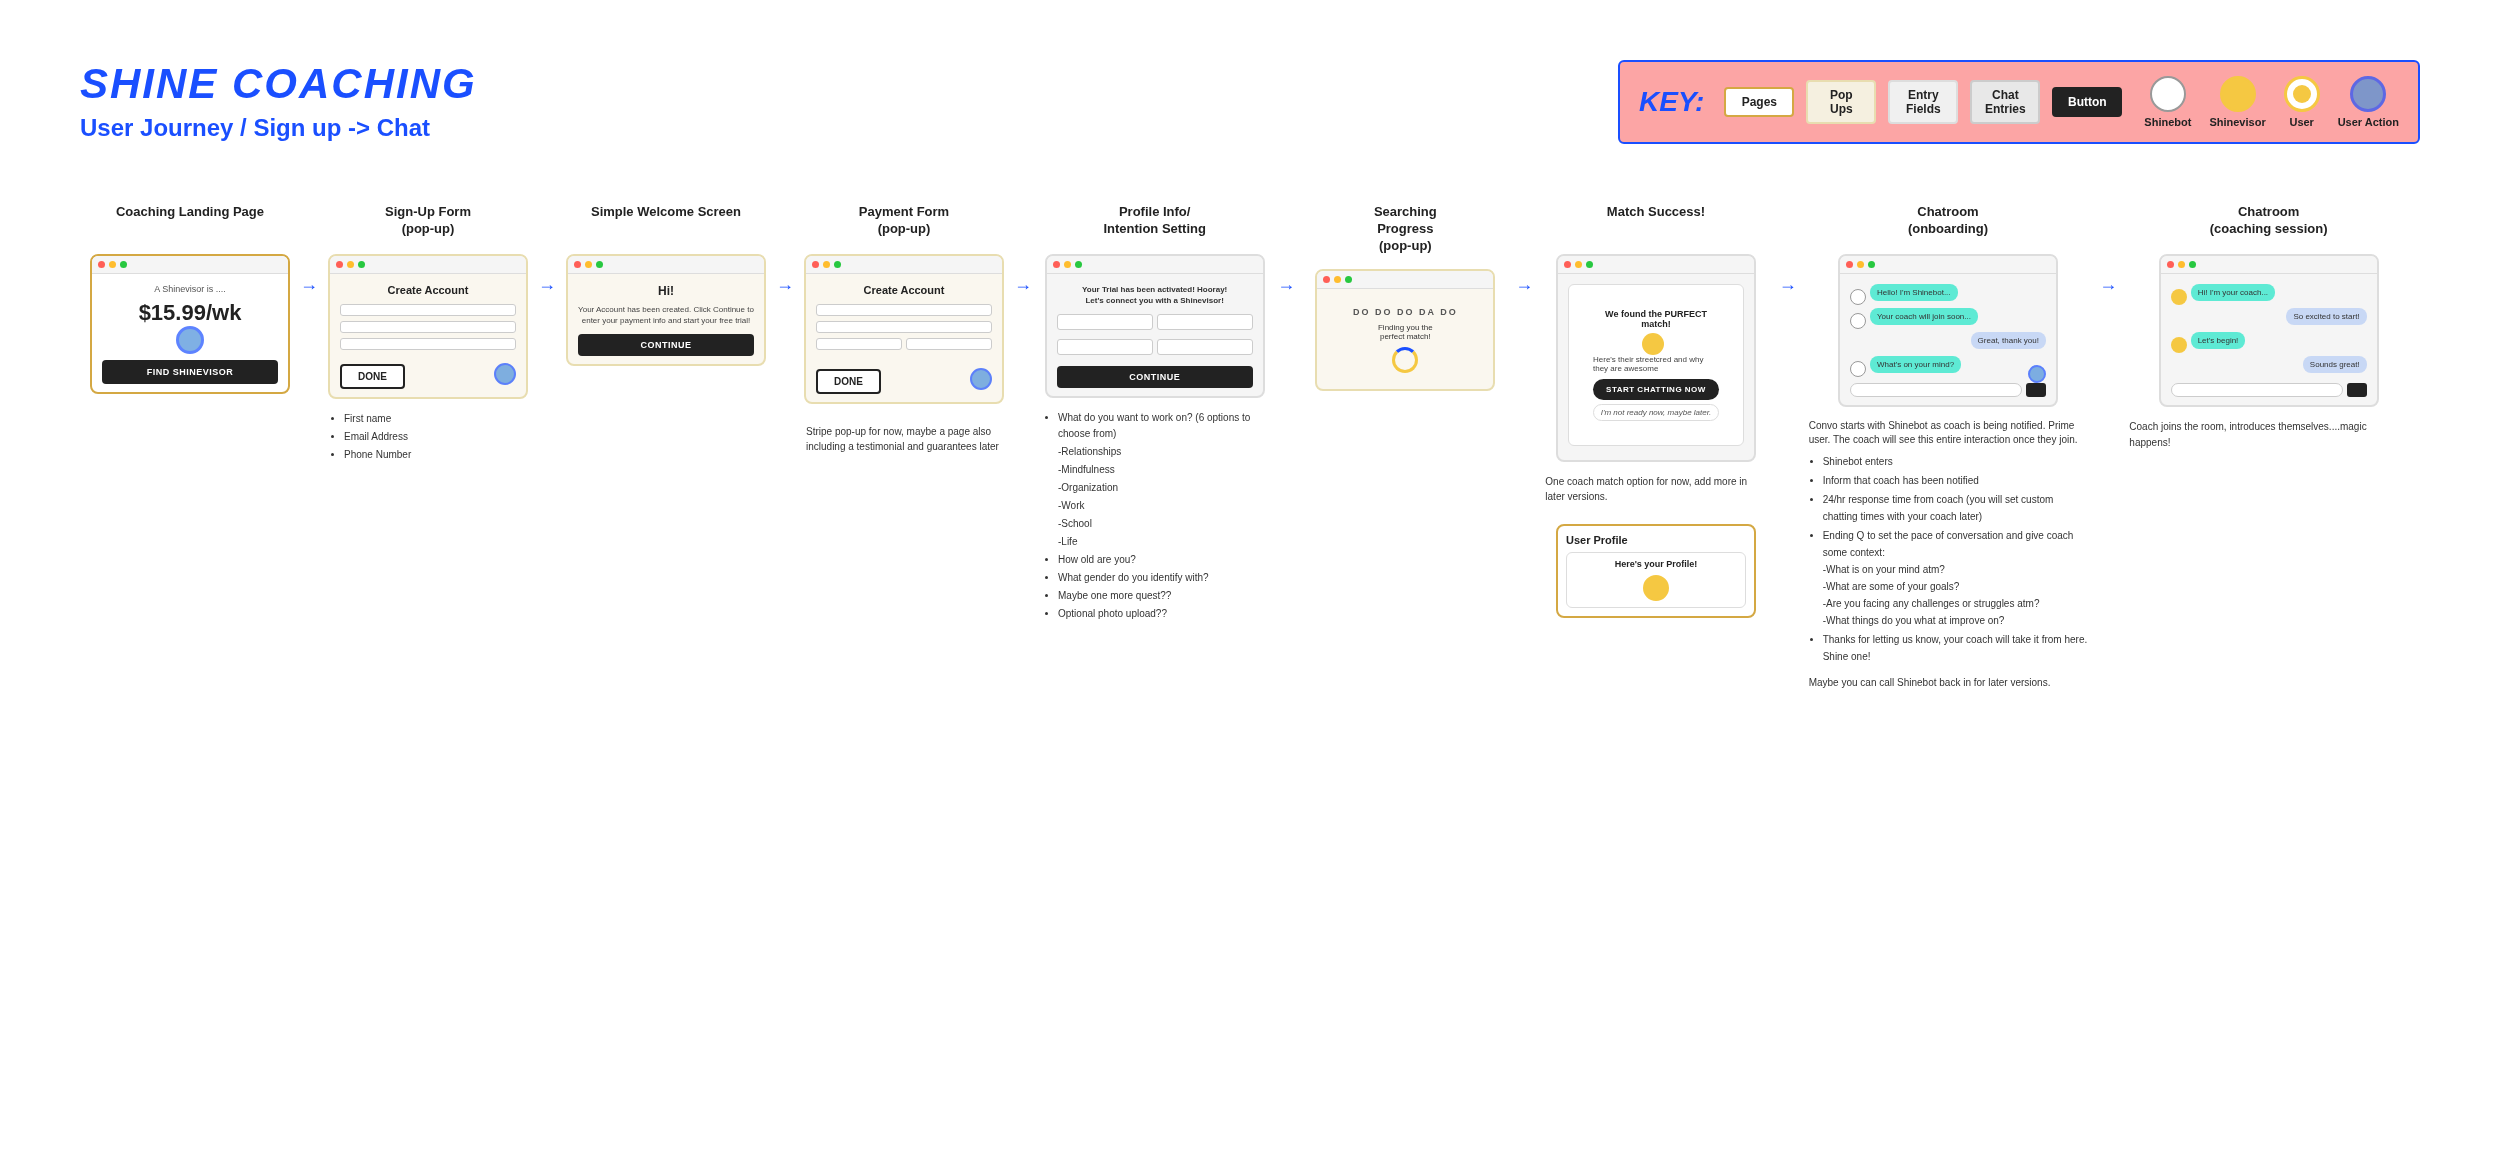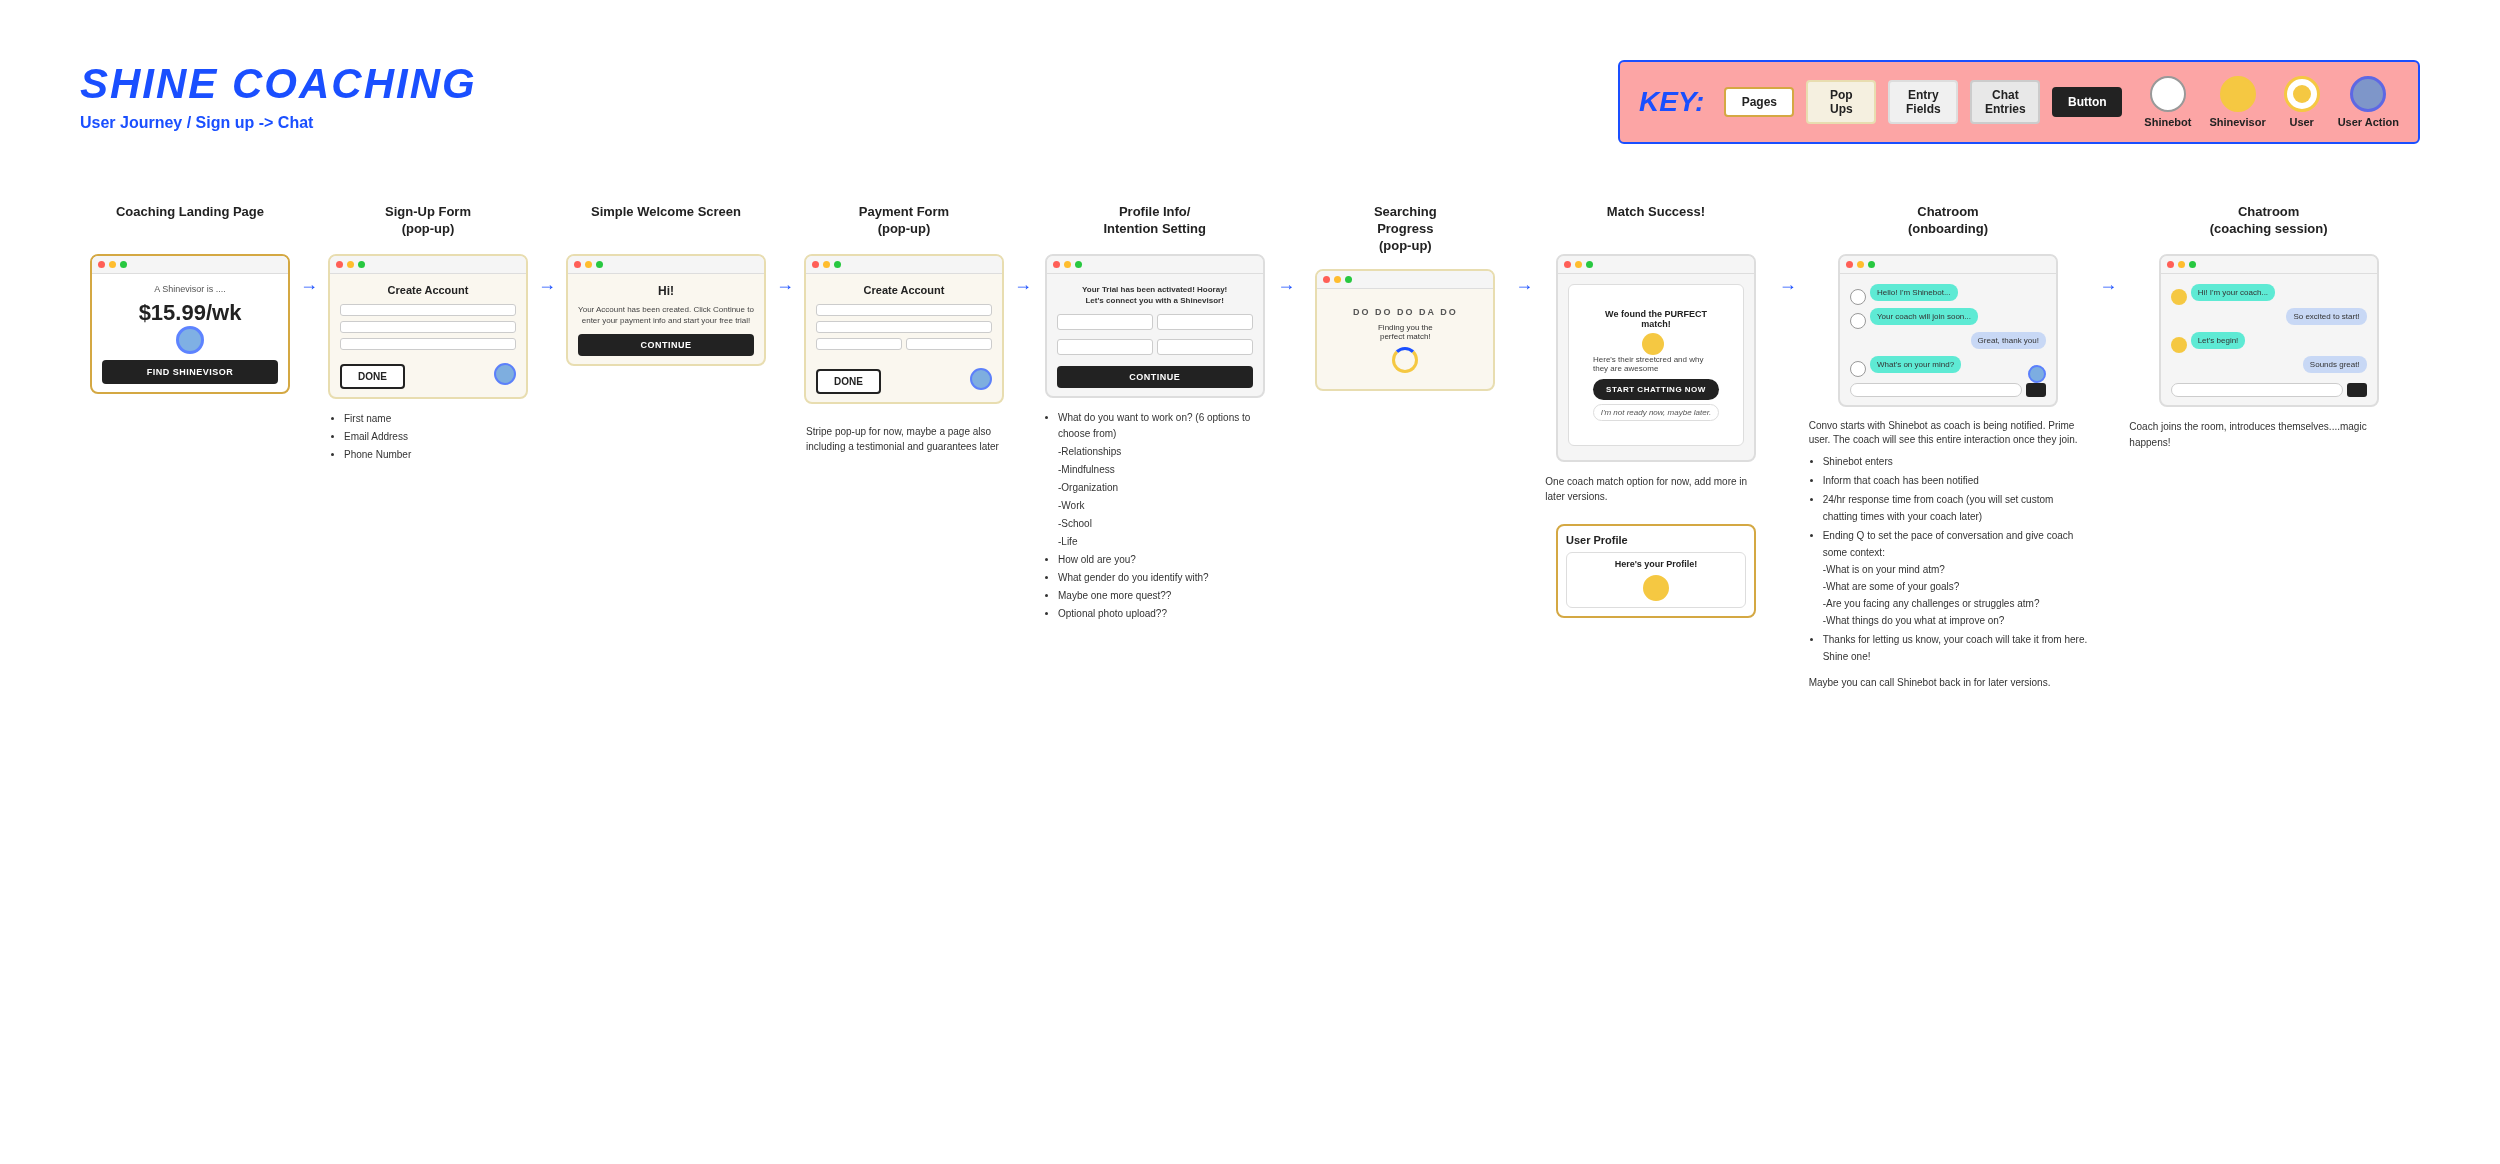--- a/index.html
+++ b/index.html
@@ -27,21 +27,21 @@
     }
     .branding {}
     .brand-title {
       font-size: 42px;
       font-weight: 900;
       color: #1a4fff;
       letter-spacing: 2px;
       font-style: italic;
     }
     .brand-subtitle {
-      font-size: 16px;
+      font-size: 24px;
       font-weight: 700;
       color: #1a4fff;
       margin-top: 6px;
     }
     
     .key-box {
       border: 2px solid #1a4fff;
       border-radius: 6px;
       padding: 14px 19px;
       display: flex;

